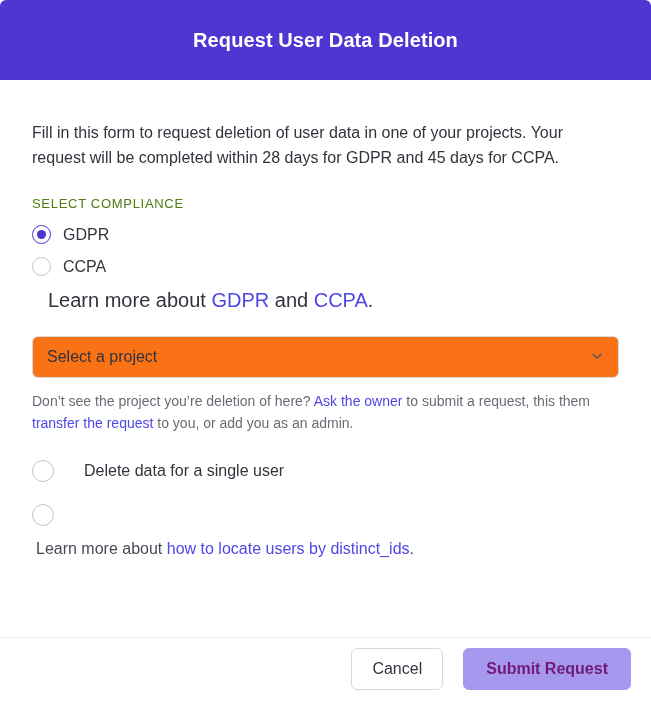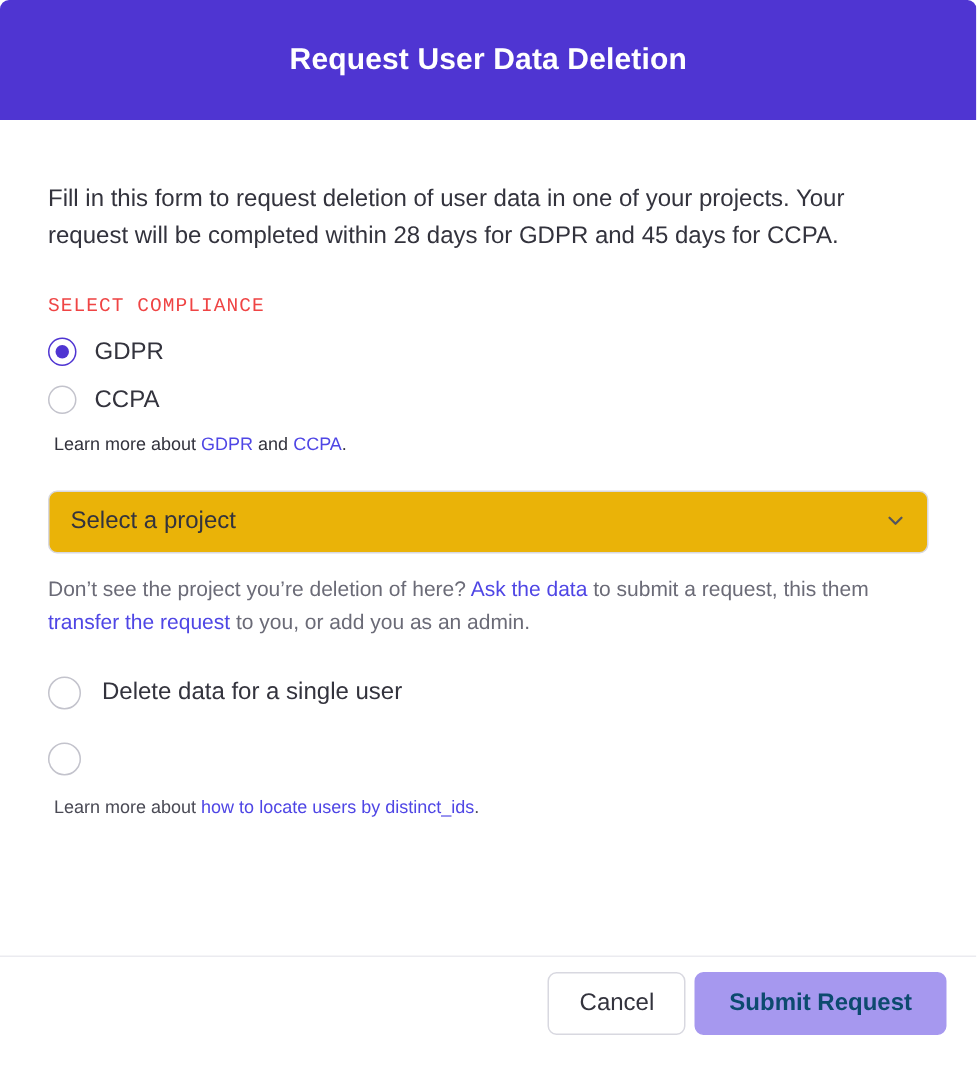--- a/index.html
+++ b/index.html
@@ -56,33 +56,33 @@
     font-size: 16px;
     line-height: 25px;
     color: #33333d;
     margin: 14px 0 26px 0;
     max-width: 580px;
   }
 
   .section-label {
     font-size: 13px;
     letter-spacing: 0.7px;
-    color: #ef4444;
+    color: #4d7c0f;
     text-transform: uppercase;
     margin: 10px 0 14px 0;
-    font-family: Liberation Mono, monospace;
   }
 
   .radio-row {
     display: flex;
     align-items: center;
     margin-bottom: 13px;
   }
   .radio-row.spaced {
     margin-bottom: 22px;
+    gap: 16px;
   }
   .radio {
     width: 19px;
     height: 19px;
     border-radius: 50%;
     border: 1.6px solid #c3c3cc;
     background: #ffffff;
     box-sizing: border-box;
     flex: none;
     margin-right: 12px;
@@ -106,45 +106,45 @@
     margin: -4.5px 0 0 -4.5px;
     border-radius: 50%;
     background: #4f35d2;
   }
   .radio-label {
     font-size: 16px;
     color: #33333d;
   }
 
   .learn-line {
-    font-size: 12px;
-    color: #33333d;
-    margin: 10px 0 24px 4px;
+    font-size: 20px;
+    color: #33333d;
+    margin: 10px 0 24px 16px;
   }
   .learn-line.tiny {
-    font-size: 12px;
+    font-size: 16px;
     color: #4a4a55;
     margin: 14px 0 0 4px;
   }
 
   a.link {
     color: #4f46e5;
     text-decoration: none;
     cursor: pointer;
   }
 
   .select-wrap {
     position: relative;
     margin-bottom: 12px;
   }
   .select-box {
     height: 42px;
     border: 1px solid #d8d8e0;
     border-radius: 6px;
-    background: #eab308;
+    background: #f97316;
     display: flex;
     align-items: center;
     padding: 0 14px;
     font-size: 16px;
     color: #33333d;
     box-sizing: border-box;
   }
   .select-caret {
     margin-left: auto;
     color: #55555f;
@@ -162,21 +162,21 @@
 
   .modal-footer {
     flex: none;
     height: 78px;
     border-top: 1px solid #ebebf0;
     display: flex;
     align-items: center;
     justify-content: flex-end;
     padding: 0 20px 16px 0;
     box-sizing: border-box;
-    gap: 6px;
+    gap: 20px;
   }
   .btn {
     height: 42px;
     border-radius: 6px;
     font-size: 16px;
     display: inline-flex;
     align-items: center;
     justify-content: center;
     box-sizing: border-box;
     cursor: pointer;
@@ -187,21 +187,21 @@
     padding: 0 20px;
     border: 1px solid #d8d8e0;
     background: #ffffff;
     color: #33333d;
   }
   .btn-submit {
     min-width: 158px;
     padding: 0 22px;
     border: 1px solid #a698ef;
     background: #a698ef;
-    color: #0c4a6e;
+    color: #701a75;
     font-weight: bold;
   }
 </style>
 </head>
 <body>
 
 <div class="modal">
 
   <div class="modal-header">
     <div class="modal-title">Request User Data Deletion</div>
@@ -233,21 +233,21 @@
         <span>Select a project</span>
         <span class="select-caret">
           <svg width="14" height="14" viewBox="0 0 14 14" aria-hidden="true">
               <path d="M3 5.2 L7 9.2 L11 5.2" fill="none" stroke="#55555f" stroke-width="1.5" stroke-linecap="round" stroke-linejoin="round"></path>
             </svg>
         </span>
       </div>
     </div>
 
     <div class="hint">
-      <span>Don’t see the project you’re deletion of here? </span><a class="link">Ask the data</a><span> to submit a request, this them </span><a class="link">transfer the request</a><span> to you, or add you as an admin.</span>
+      <span>Don’t see the project you’re deletion of here? </span><a class="link">Ask the owner</a><span> to submit a request, this them </span><a class="link">transfer the request</a><span> to you, or add you as an admin.</span>
     </div>
 
 
     <div class="radio-row spaced">
       <span class="radio big"></span>
       <span class="radio-label">Delete data for a single user</span>
     </div>
 
     <div class="radio-row">
       <span class="radio big"></span>

